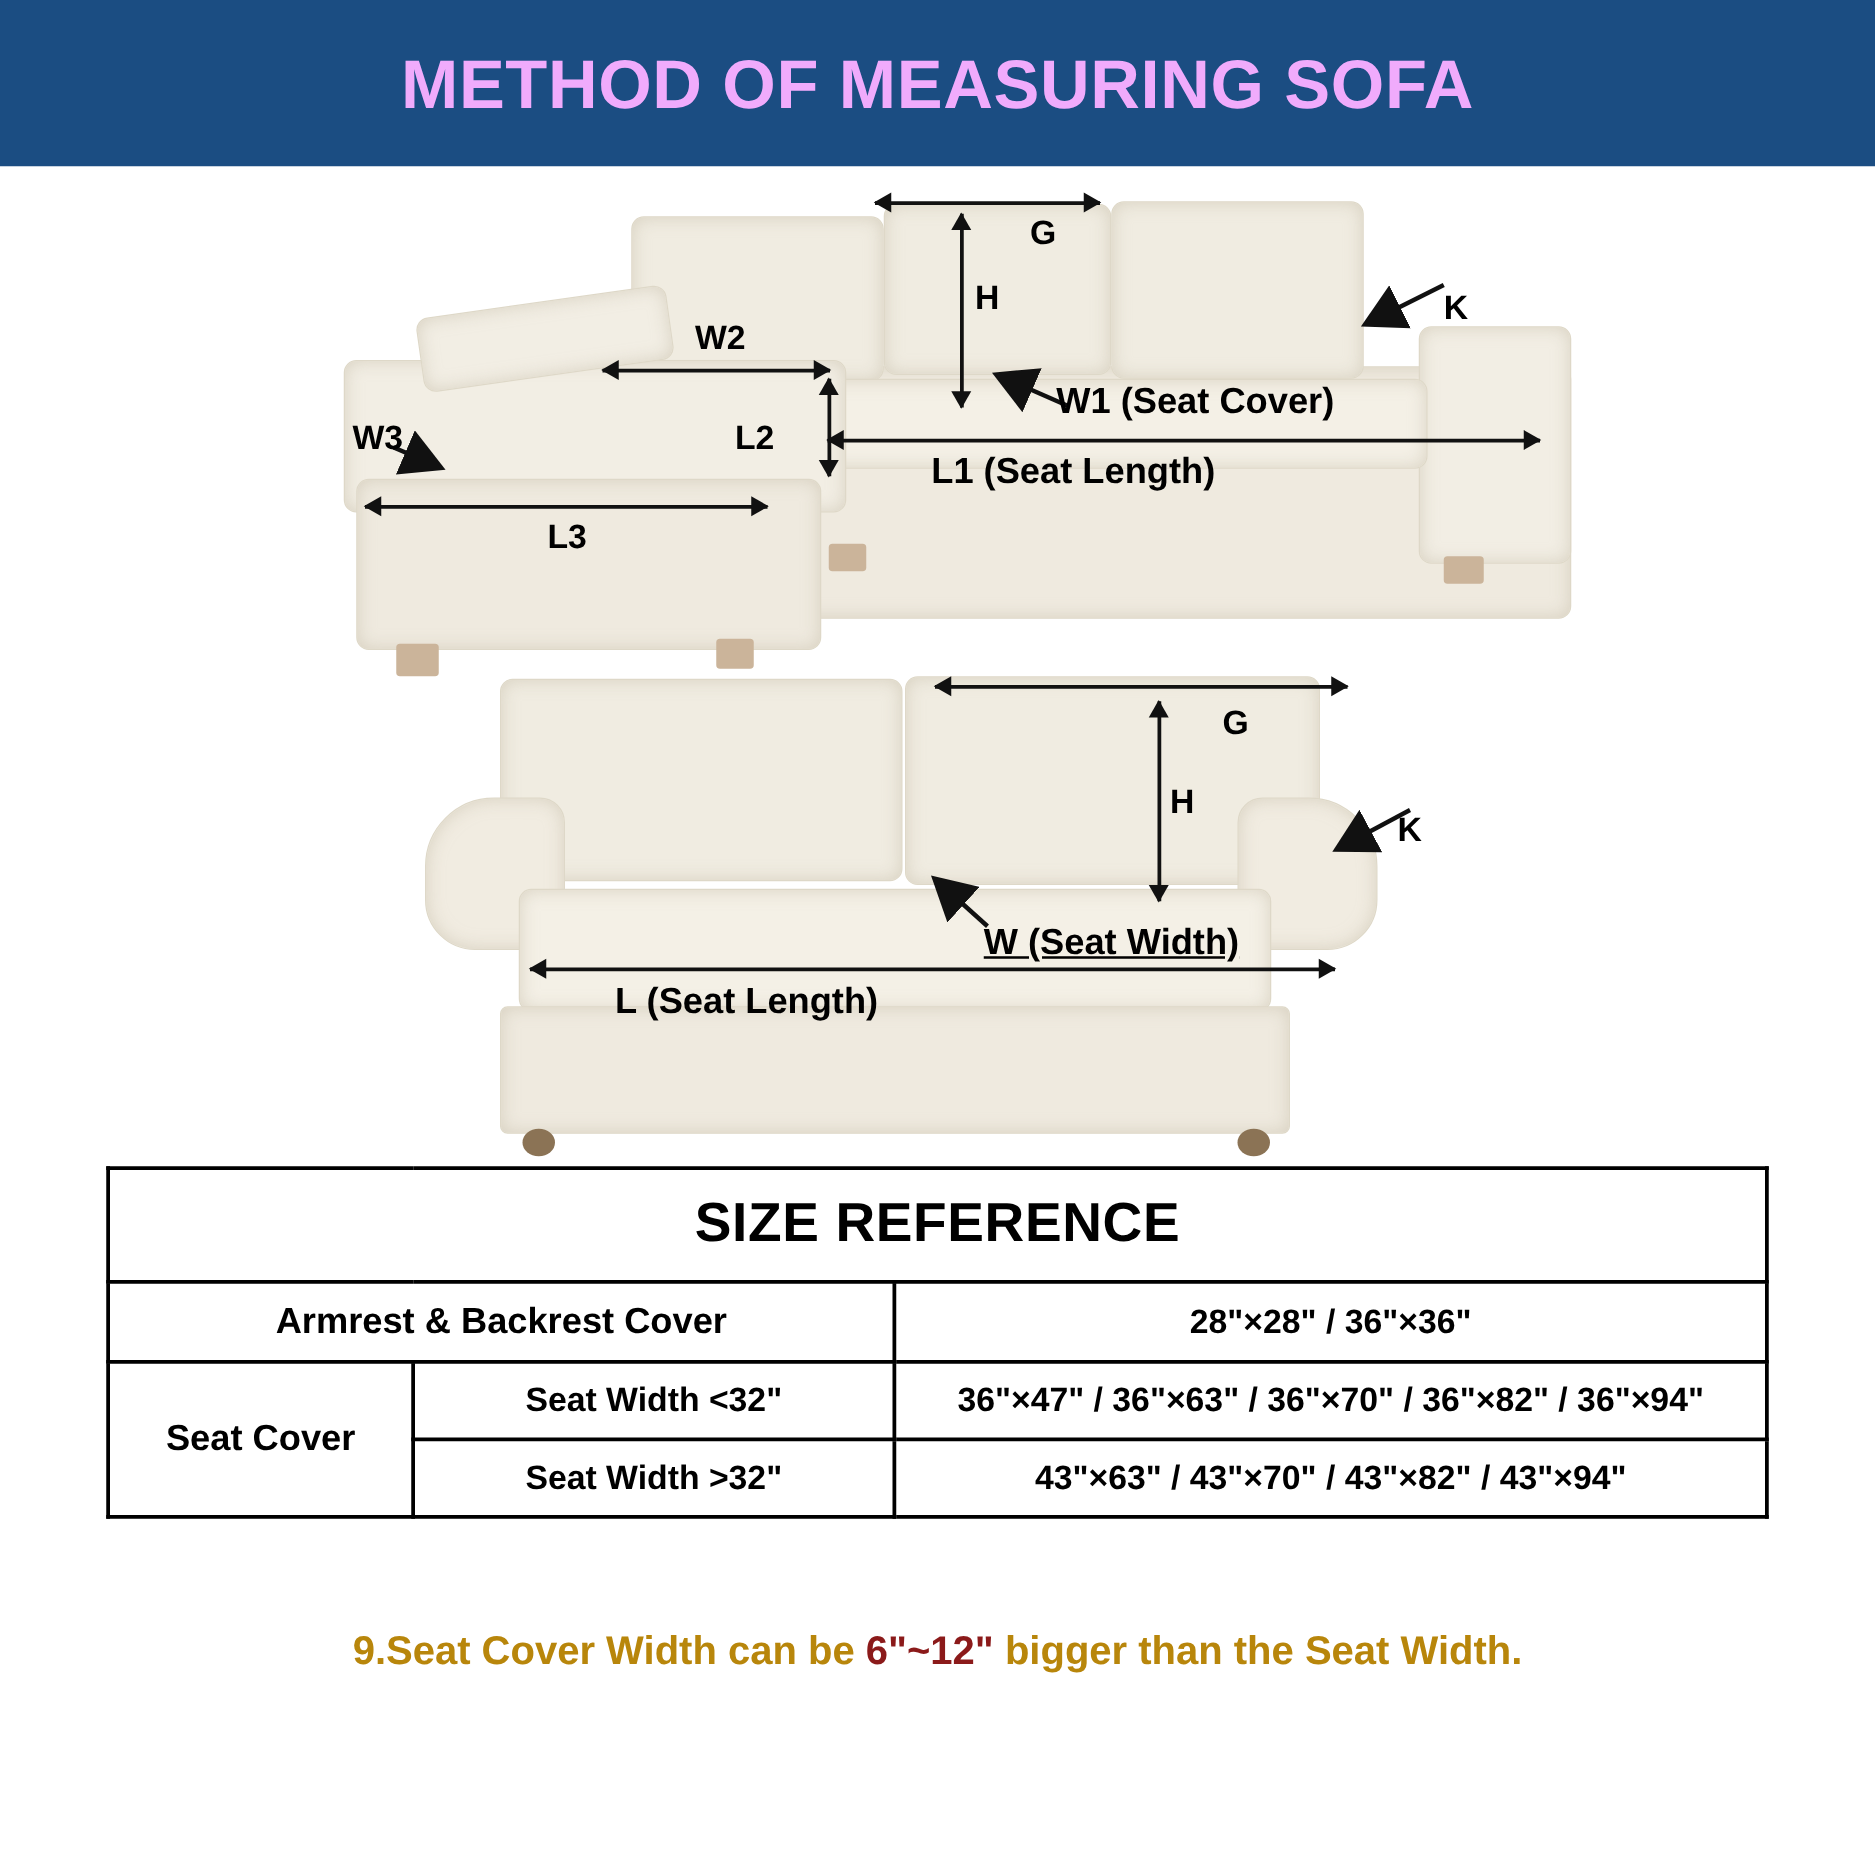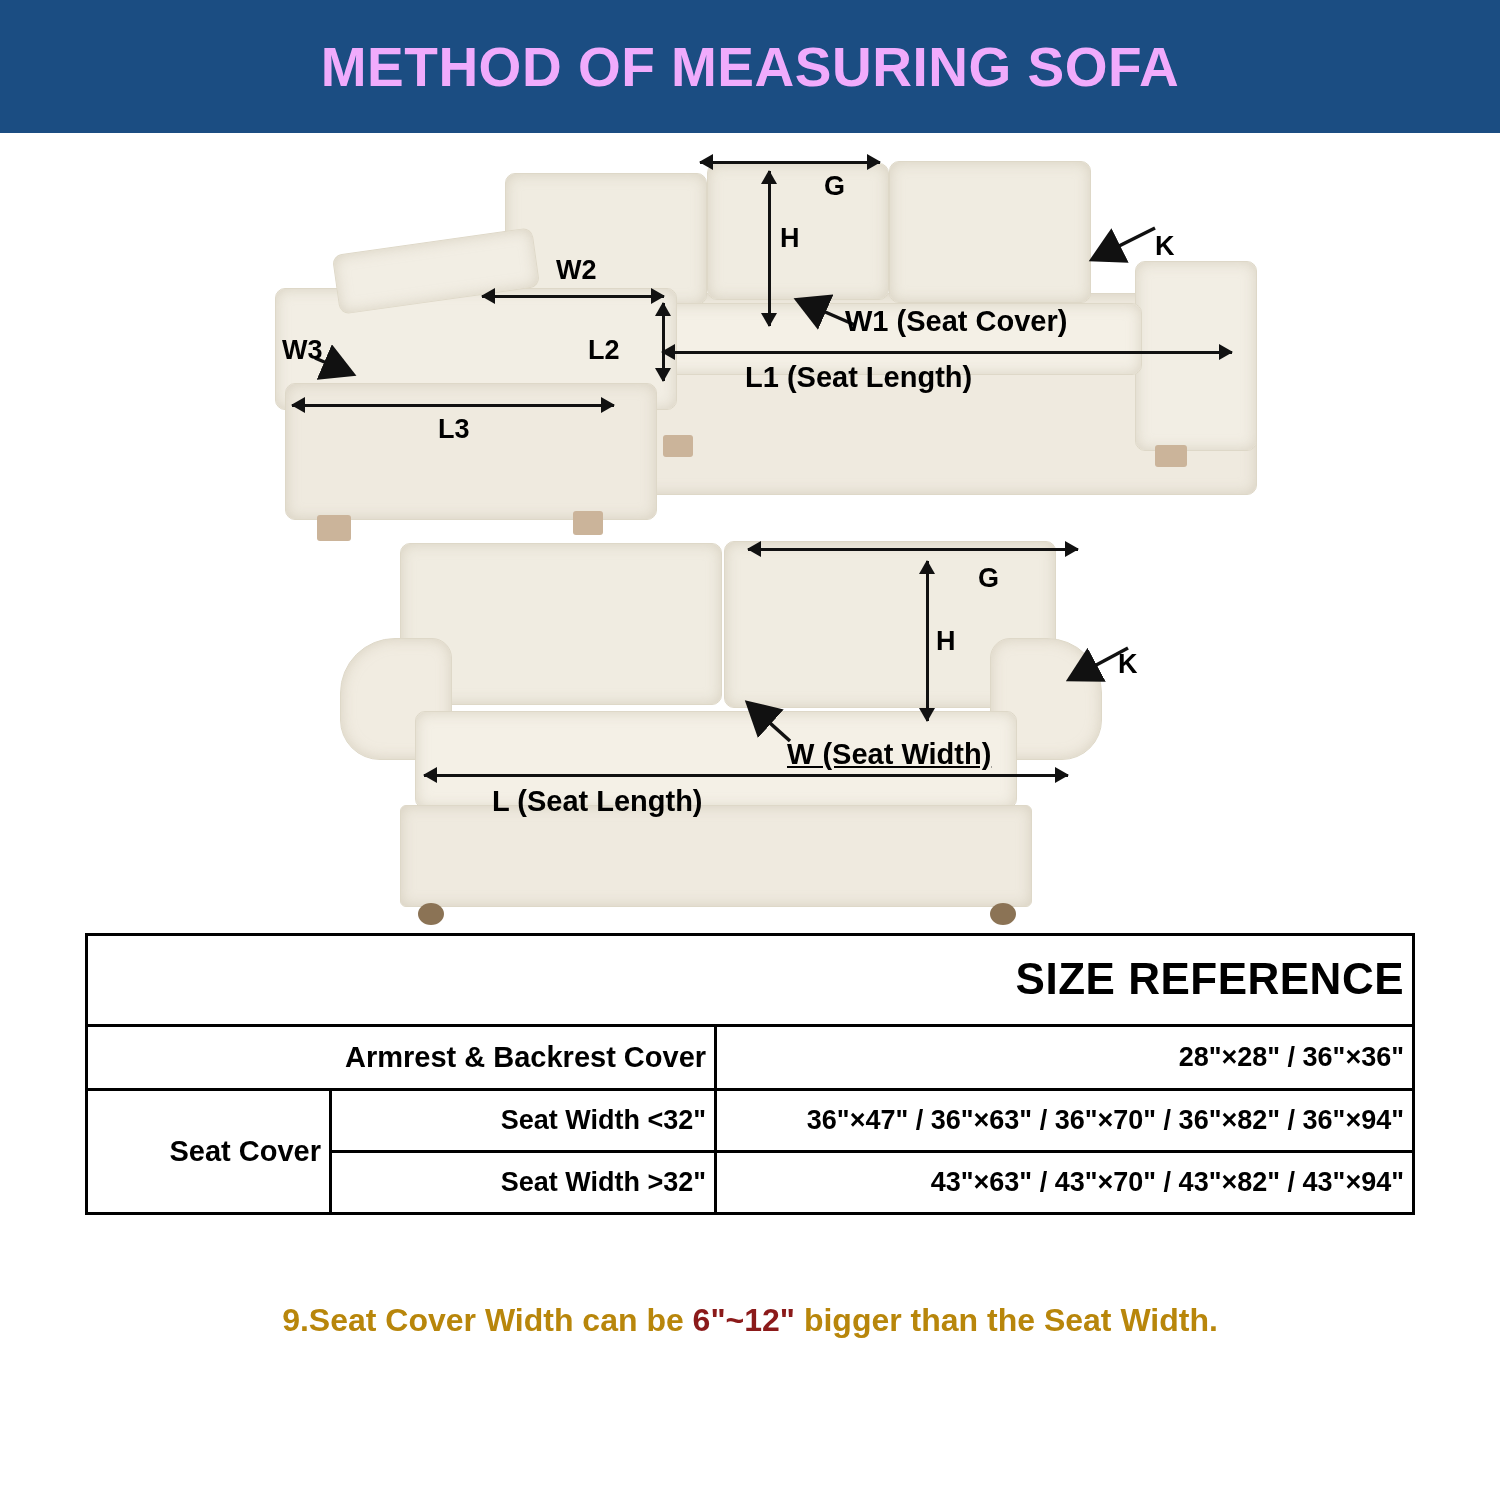--- a/index.html
+++ b/index.html
@@ -119,21 +119,21 @@
     position: absolute;
     left: 85px;
     top: 933px;
     width: 1330px;
     border: 3px solid #000;
     border-collapse: collapse;
     background: #fff;
   }
   .size-table td {
     border: 3px solid #000;
-    text-align: right;
+    text-align: center;
     vertical-align: middle;
     font-size: 27px;
     font-weight: bold;
     color: #000;
     padding: 14px 8px;
   }
   .size-table .title-cell {
     font-size: 44px;
     font-weight: bold;
     letter-spacing: 0.5px;

